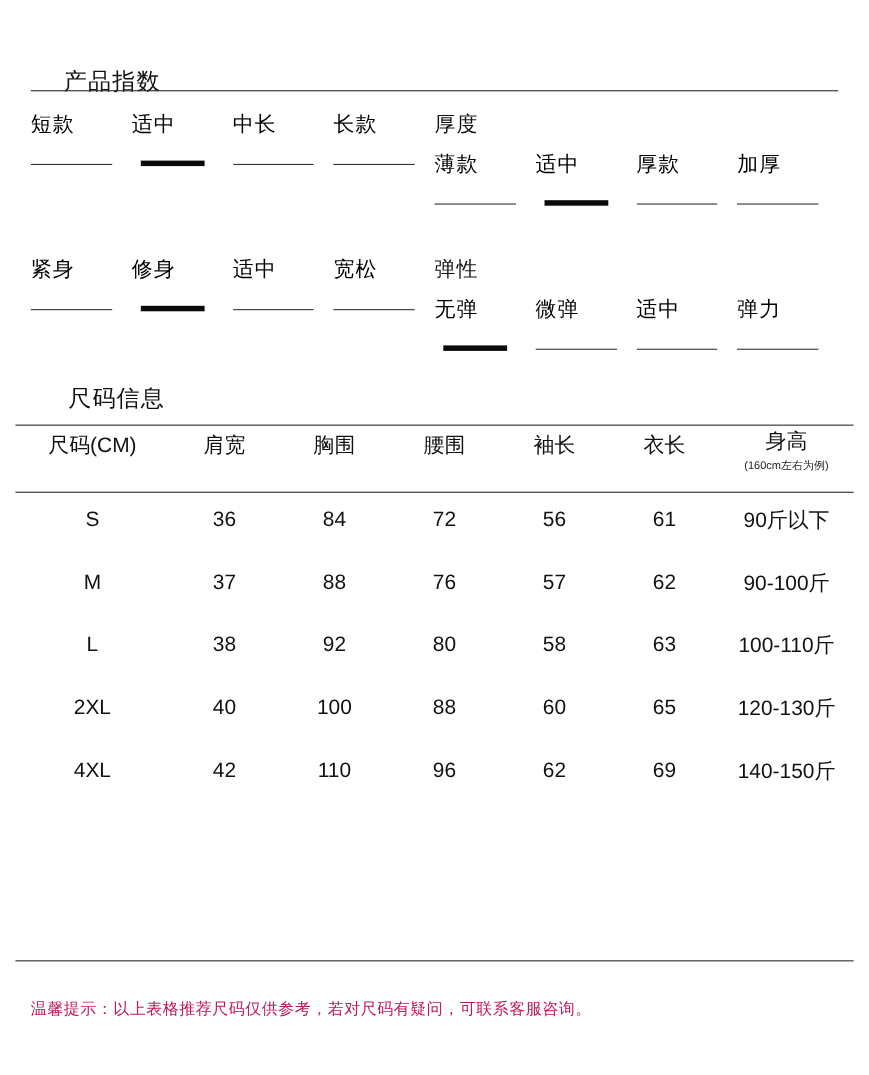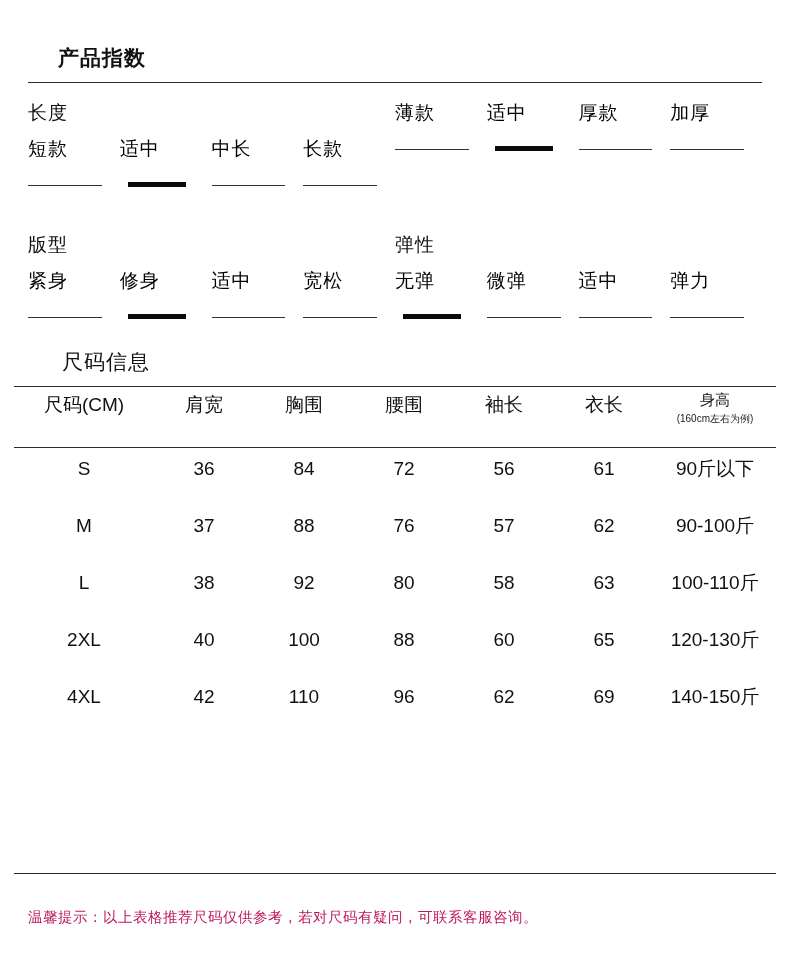--- a/index.html
+++ b/index.html
@@ -20,22 +20,21 @@
   
   .section-title {
     font-size: 21px;
     font-weight: 400;
     color: #111;
     letter-spacing: 1px;
   }
   #product-index-title {
     position: absolute;
     left: 58px;
-    top: 44px;
-    font-weight: bold;
+    top: 60px;
   }
   .rule {
     position: absolute;
     height: 1px;
     background: #1a1a1a;
   }
   #title-rule {
     left: 28px;
     top: 82px;
     width: 734px;
@@ -142,21 +141,21 @@
   table.size-table td {
     font-size: 19px;
     font-weight: 400;
     color: #111;
     text-align: center;
     padding: 16px 0 15px 0;
   }
   table.size-table th.col-size, table.size-table td.col-size { width: 140px; }
   table.size-table th.col-n, table.size-table td.col-n { width: 100px; }
   table.size-table th.col-h, table.size-table td.col-h { width: 122px; }
-  .th-height-main { display: block; font-size: 15px; line-height: 1.1; }
+  .th-height-main { display: block; font-size: 19px; line-height: 1.1; }
   .th-height-sub { display: block; font-size: 10px; color: #222; margin-top: 3px; letter-spacing: 0; }
   td.col-h { font-size: 14px; }
   td.col-size { font-size: 19px; }
 
   #tip {
     position: absolute;
     left: 28px;
     top: 908px;
     font-size: 14.5px;
     color: #be185d;
@@ -166,21 +165,20 @@
 </head>
 <body>
 
 <div class="section-title" id="product-index-title">产品指数</div>
 <div class="rule" id="title-rule"></div>
 
 <div class="index-grid">
   <div class="index-row">
 
     <div class="index-cell">
-      <div class="index-label">长度</div>
       <div class="option-strip">
         <div class="option">
           <span>短款</span>
           <span class="bar"></span>
         </div>
         <div class="option active">
           <span>适中</span>
           <span class="bar"></span>
         </div>
         <div class="option">
@@ -188,20 +186,21 @@
           <span class="bar"></span>
         </div>
         <div class="option">
           <span>长款</span>
           <span class="bar"></span>
         </div>
       </div>
     </div>
 
     <div class="index-cell">
+      <div class="index-label">厚度</div>
       <div class="option-strip">
         <div class="option">
           <span>薄款</span>
           <span class="bar"></span>
         </div>
         <div class="option active">
           <span>适中</span>
           <span class="bar"></span>
         </div>
         <div class="option">
@@ -213,21 +212,20 @@
           <span class="bar"></span>
         </div>
       </div>
     </div>
 
   </div>
 
   <div class="index-row second">
 
     <div class="index-cell">
-      <div class="index-label">版型</div>
       <div class="option-strip">
         <div class="option">
           <span>紧身</span>
           <span class="bar"></span>
         </div>
         <div class="option active">
           <span>修身</span>
           <span class="bar"></span>
         </div>
         <div class="option">

